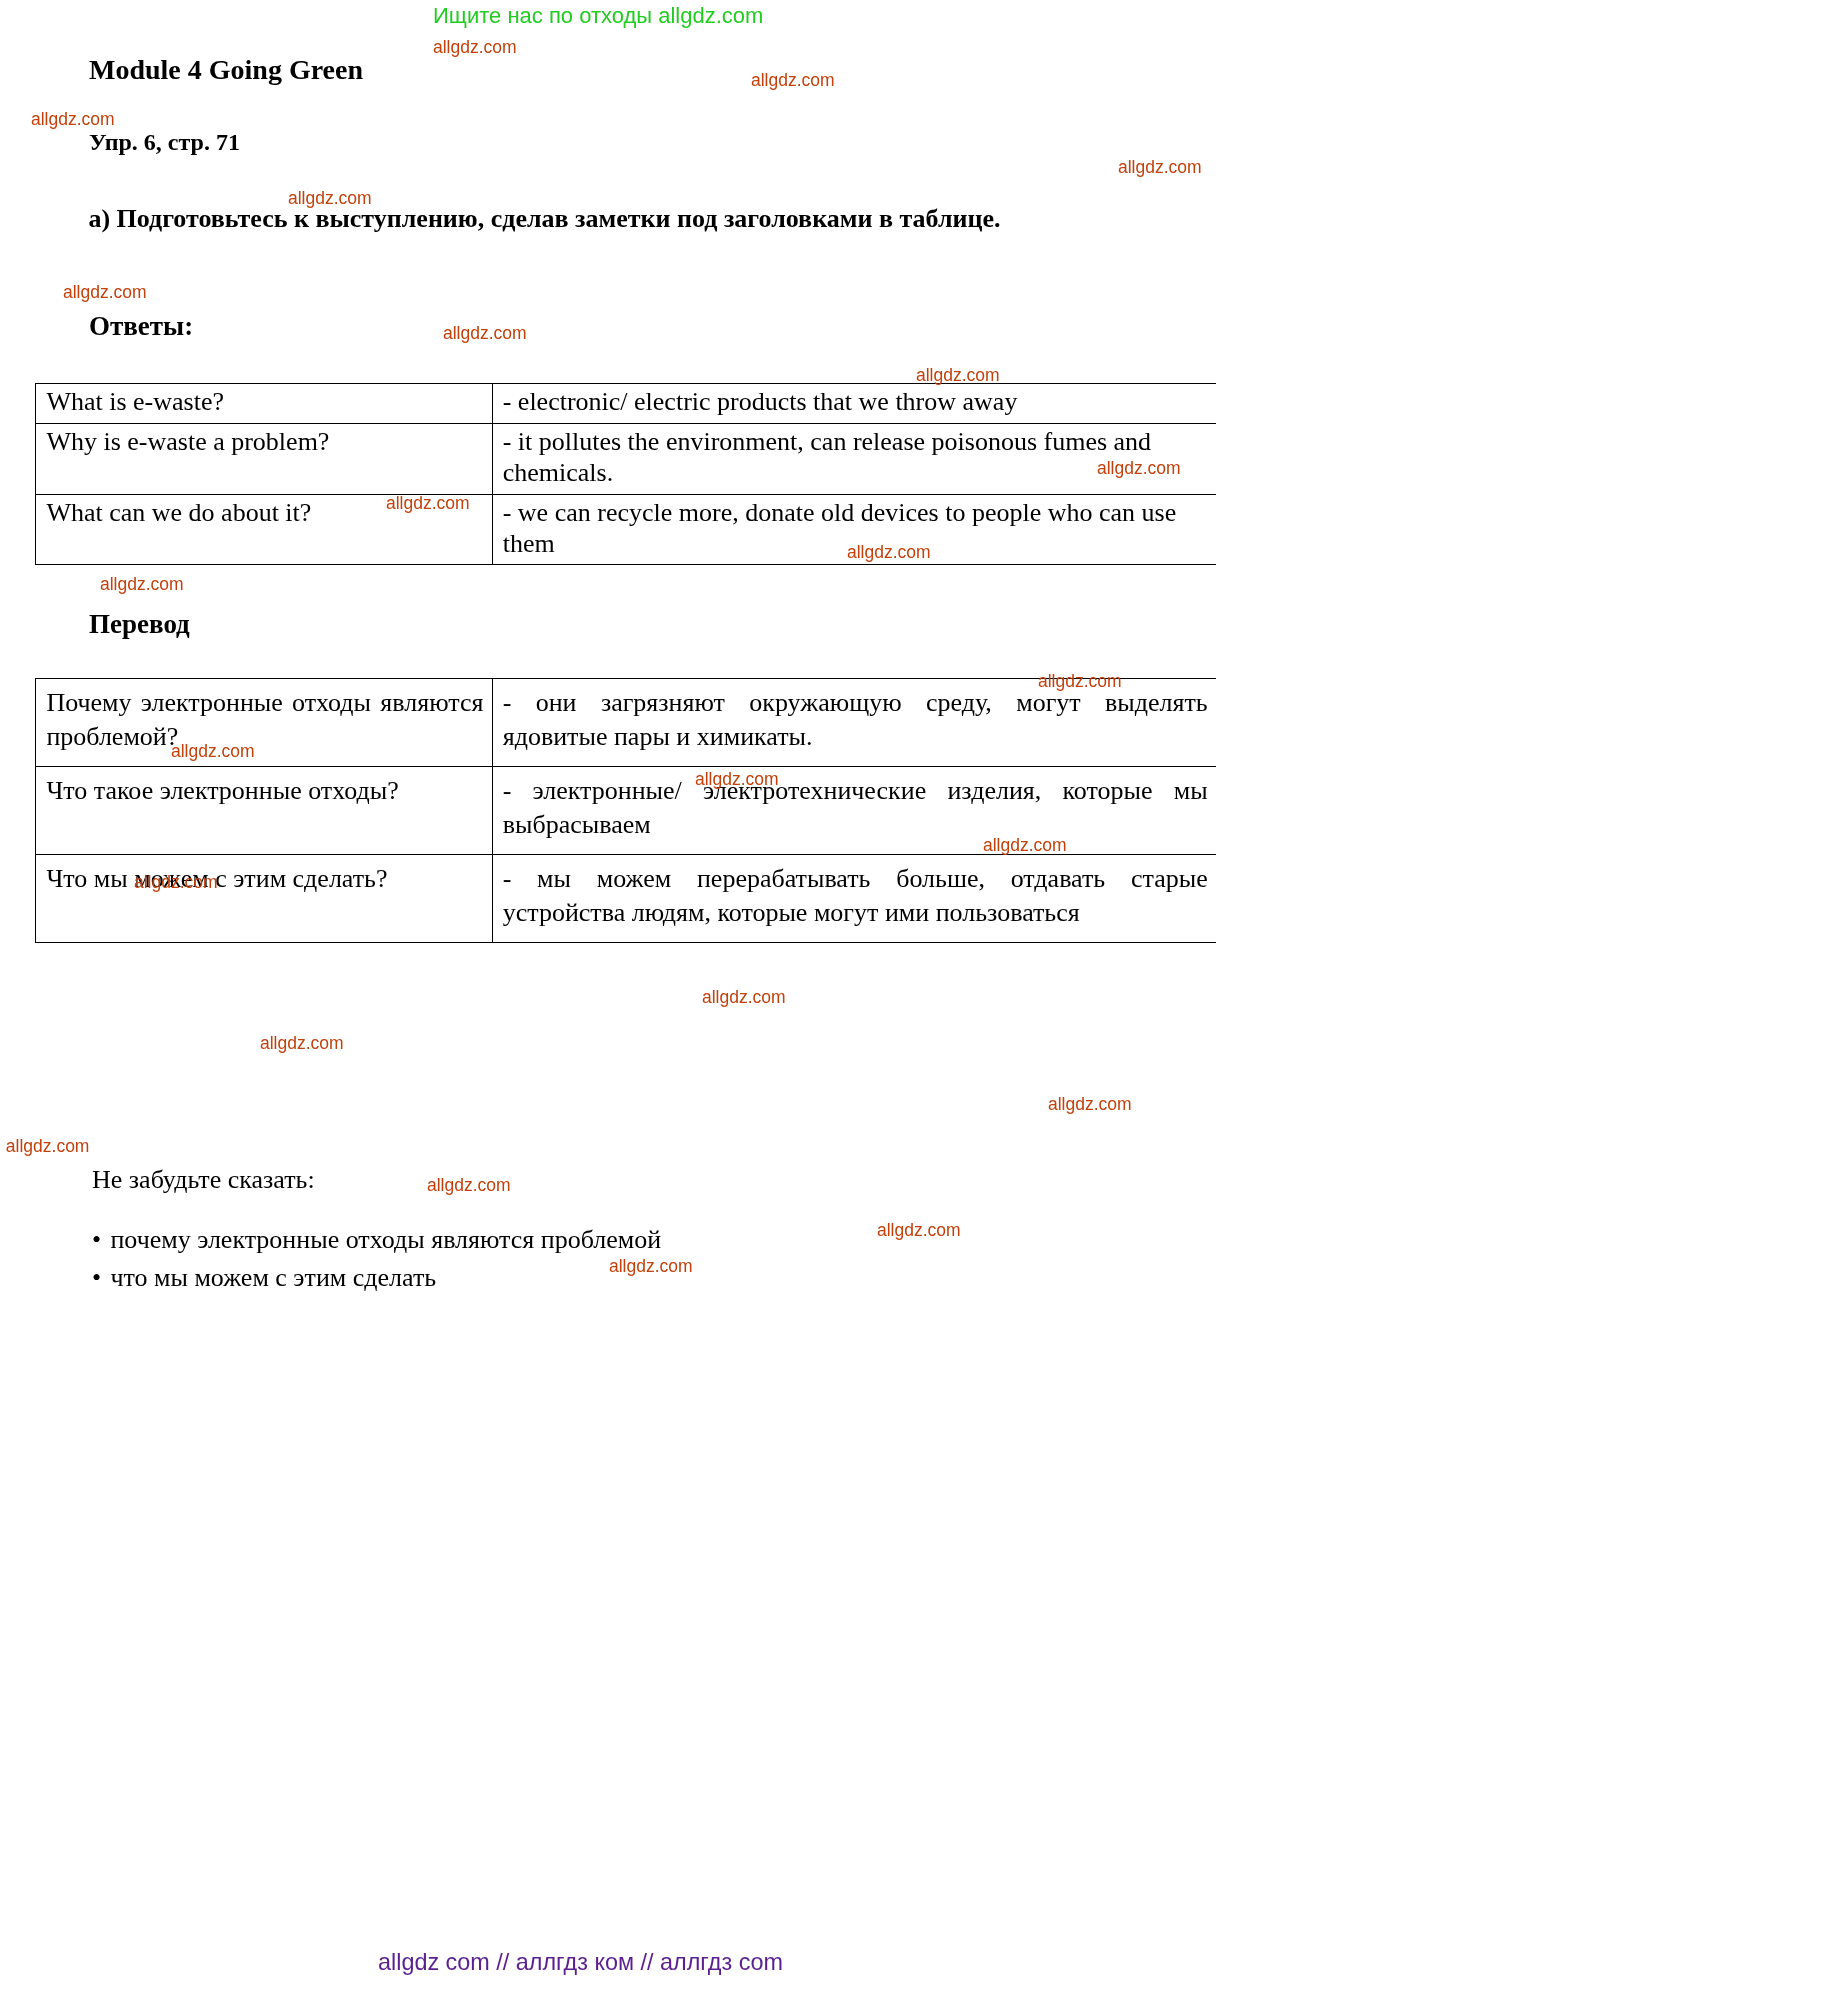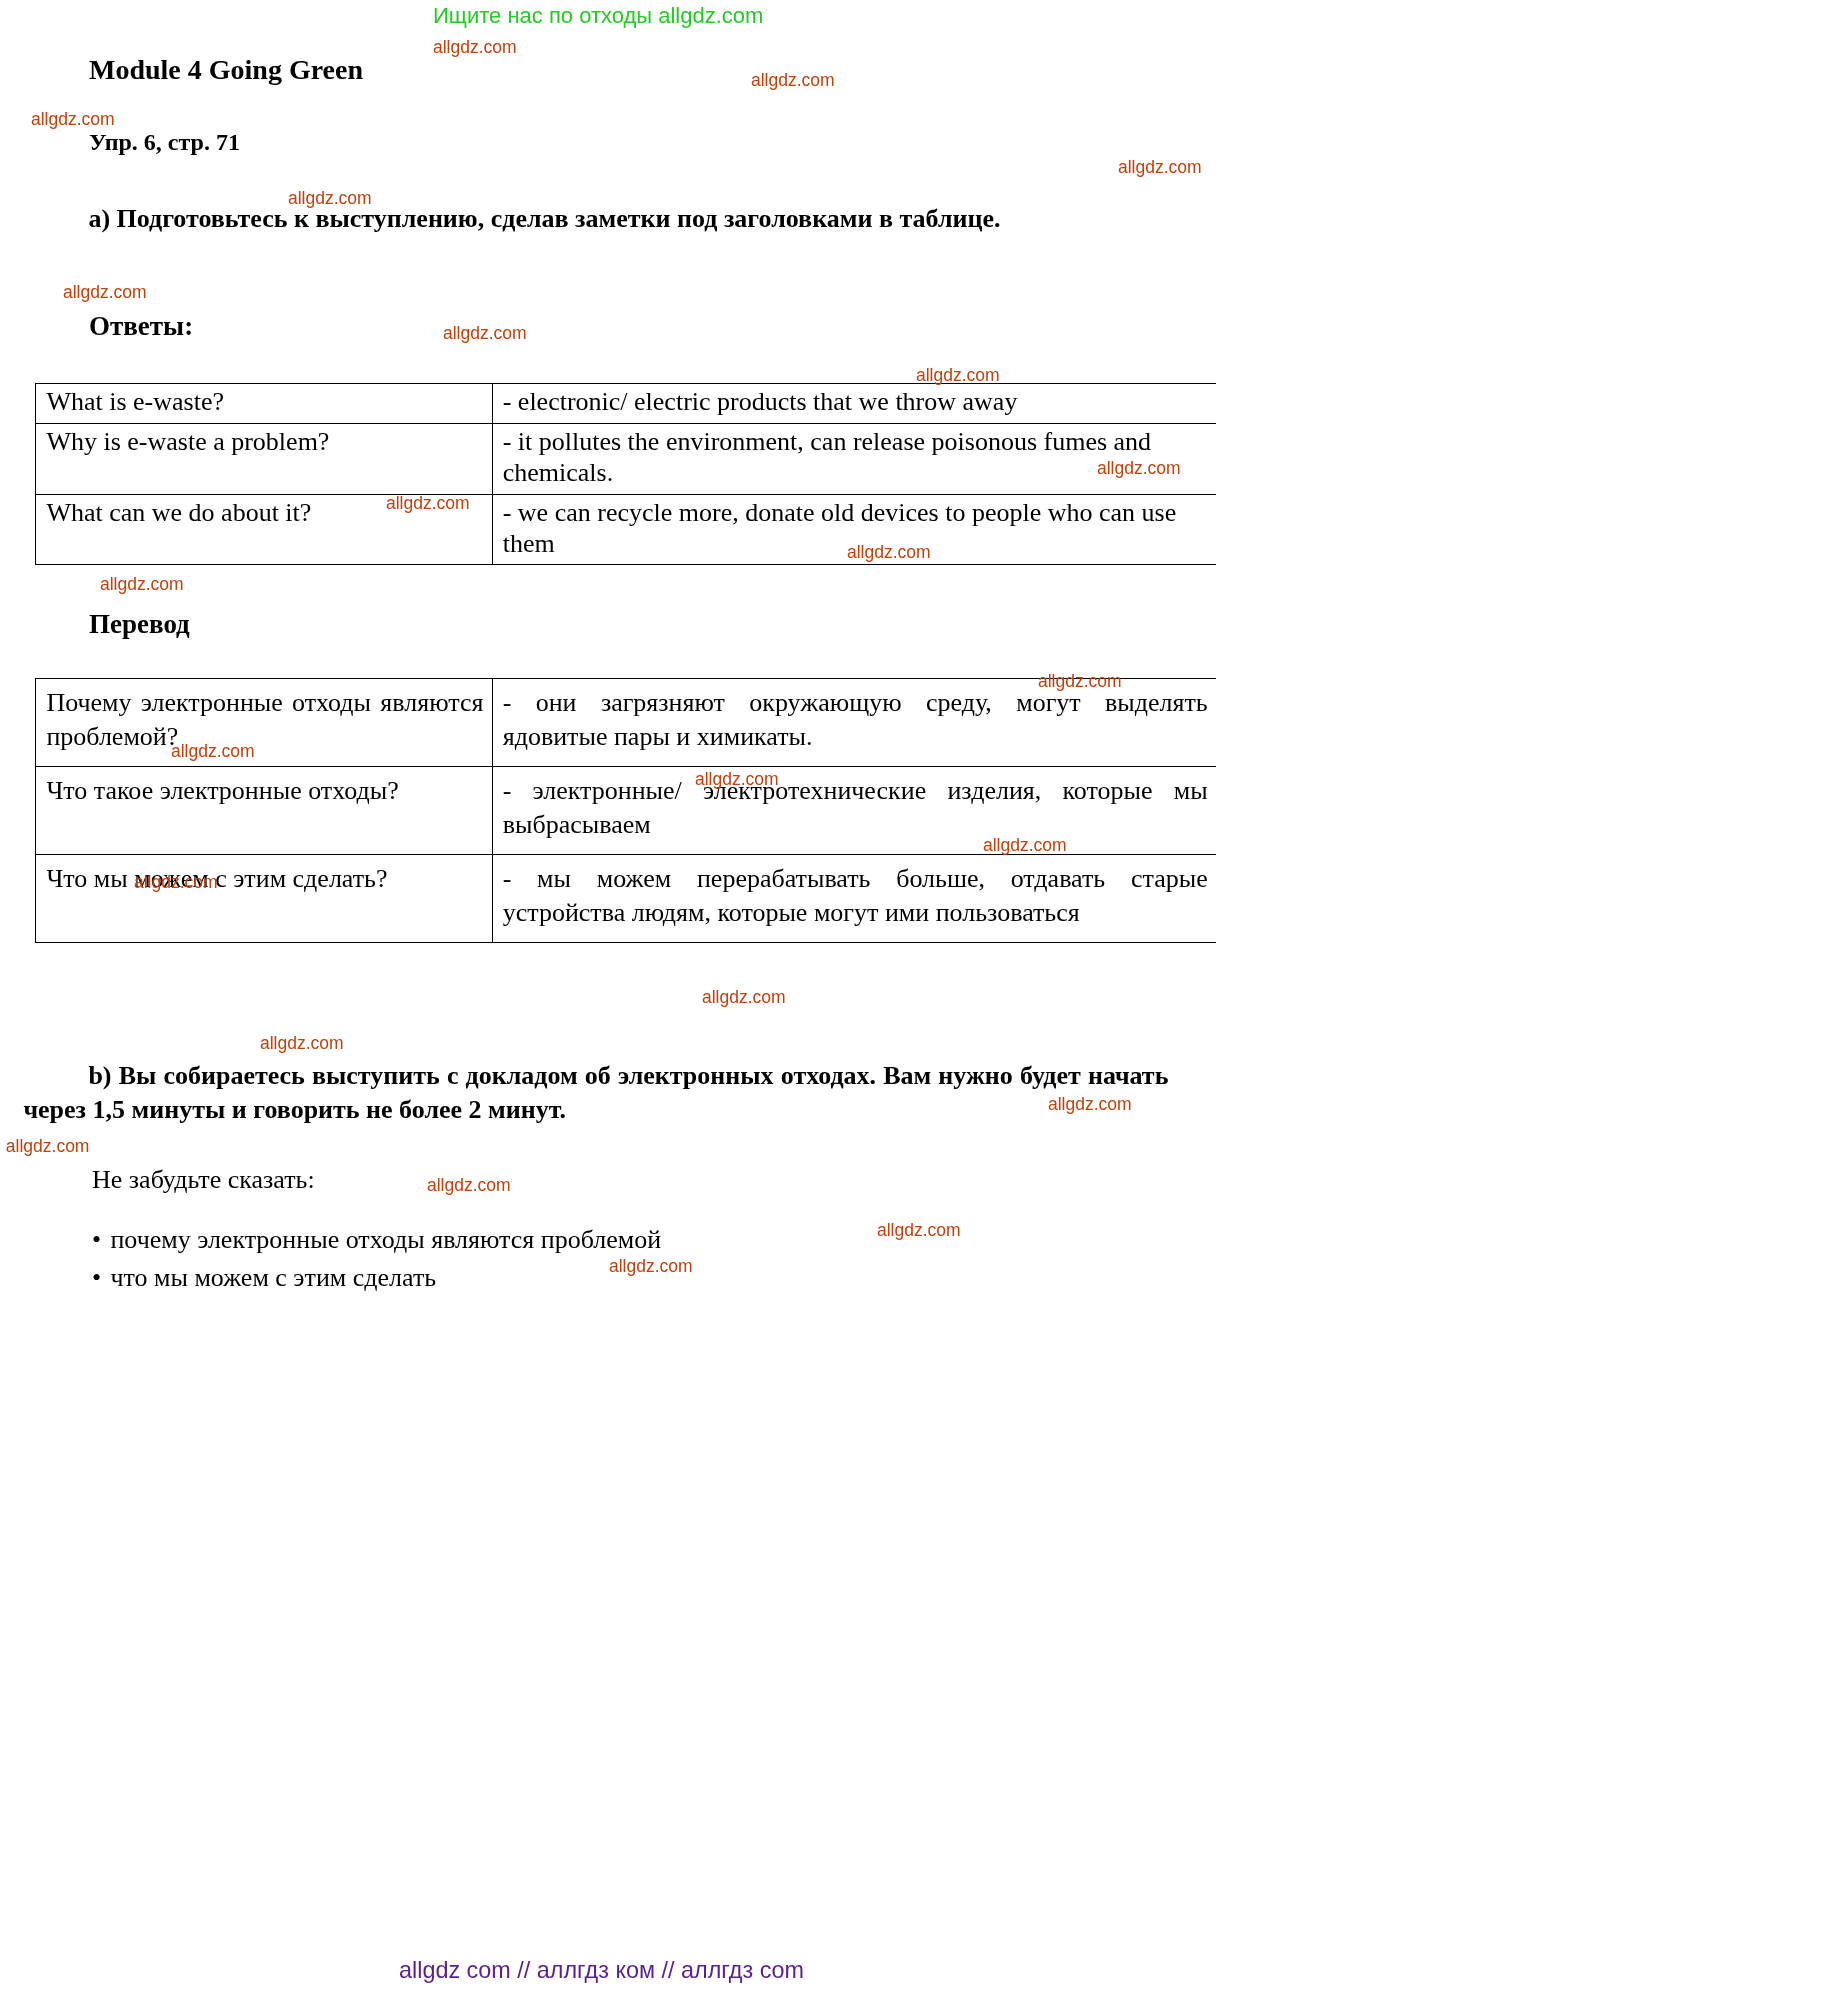--- a/index.html
+++ b/index.html
@@ -198,21 +198,20 @@
         <td class="qcol">
             <p class="j">Что мы можем с этим сделать?</p>
           </td>
         <td class="acol">
             <p class="j">- мы можем перерабатывать больше, отдавать старые устройства людям, которые могут ими пользоваться</p>
           </td>
       </tr>
     </tbody>
   </table>
 
-  <div class="abs task-b">b) Вы собираетесь выступить с докладом об электронных отходах. Вам нужно будет начать через 1,5 минуты и говорить не более 2 минут.</div>
 
   <div class="abs remember-label">Не забудьте сказать:</div>
 
   <div class="abs bullets">
     <div class="bullet-row">
       <span class="dot">•</span><span>почему электронные отходы являются проблемой</span>
     </div>
     <div class="bullet-row">
       <span class="dot">•</span><span>что мы можем с этим сделать</span>
     </div>
@@ -241,14 +240,14 @@
     <div class="wm" style="left: 702px; top: 987px;">allgdz.com</div>
     <div class="wm" style="left: 260px; top: 1033px;">allgdz.com</div>
     <div class="wm" style="left: 1048px; top: 1094px;">allgdz.com</div>
     <div class="wm" style="left: 5.8px; top: 1136px;">allgdz.com</div>
     <div class="wm" style="left: 427px; top: 1175px;">allgdz.com</div>
     <div class="wm" style="left: 877px; top: 1220px;">allgdz.com</div>
     <div class="wm" style="left: 609px; top: 1256px;">allgdz.com</div>
   </div>
 
 <div class="wm-green" style="left:433px; top:2.5px;">Ищите нас по отходы allgdz.com</div>
-<div class="wm-footer" style="left:399px; top:1949px;margin-top:8px;">allgdz com  //  аллгдз ком  //  аллгдз com</div>
+<div class="wm-footer" style="left:378px; top:1949px;">allgdz com  //  аллгдз ком  //  аллгдз com</div>
 
 
 </body></html>

